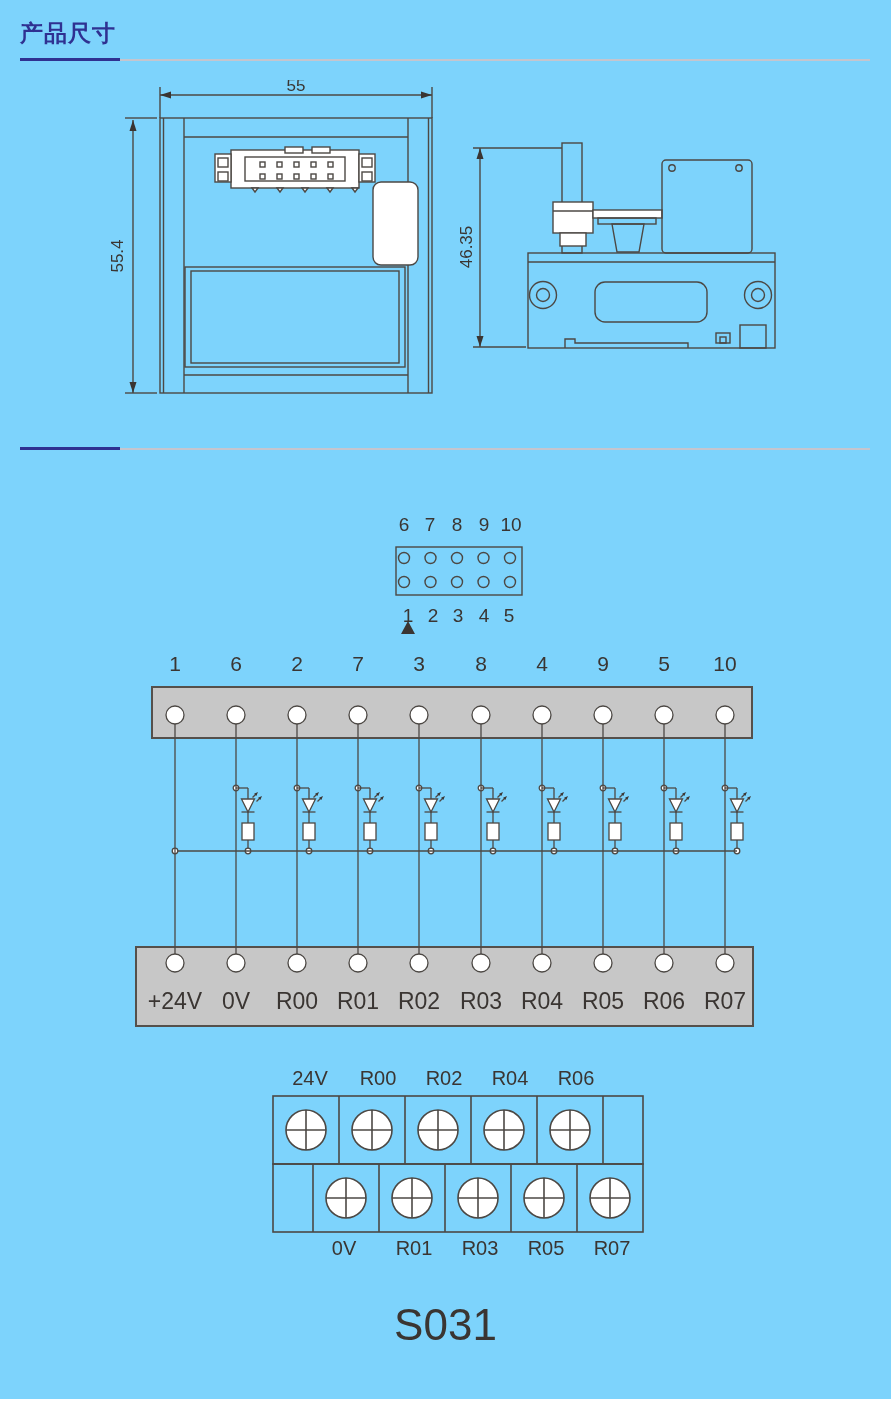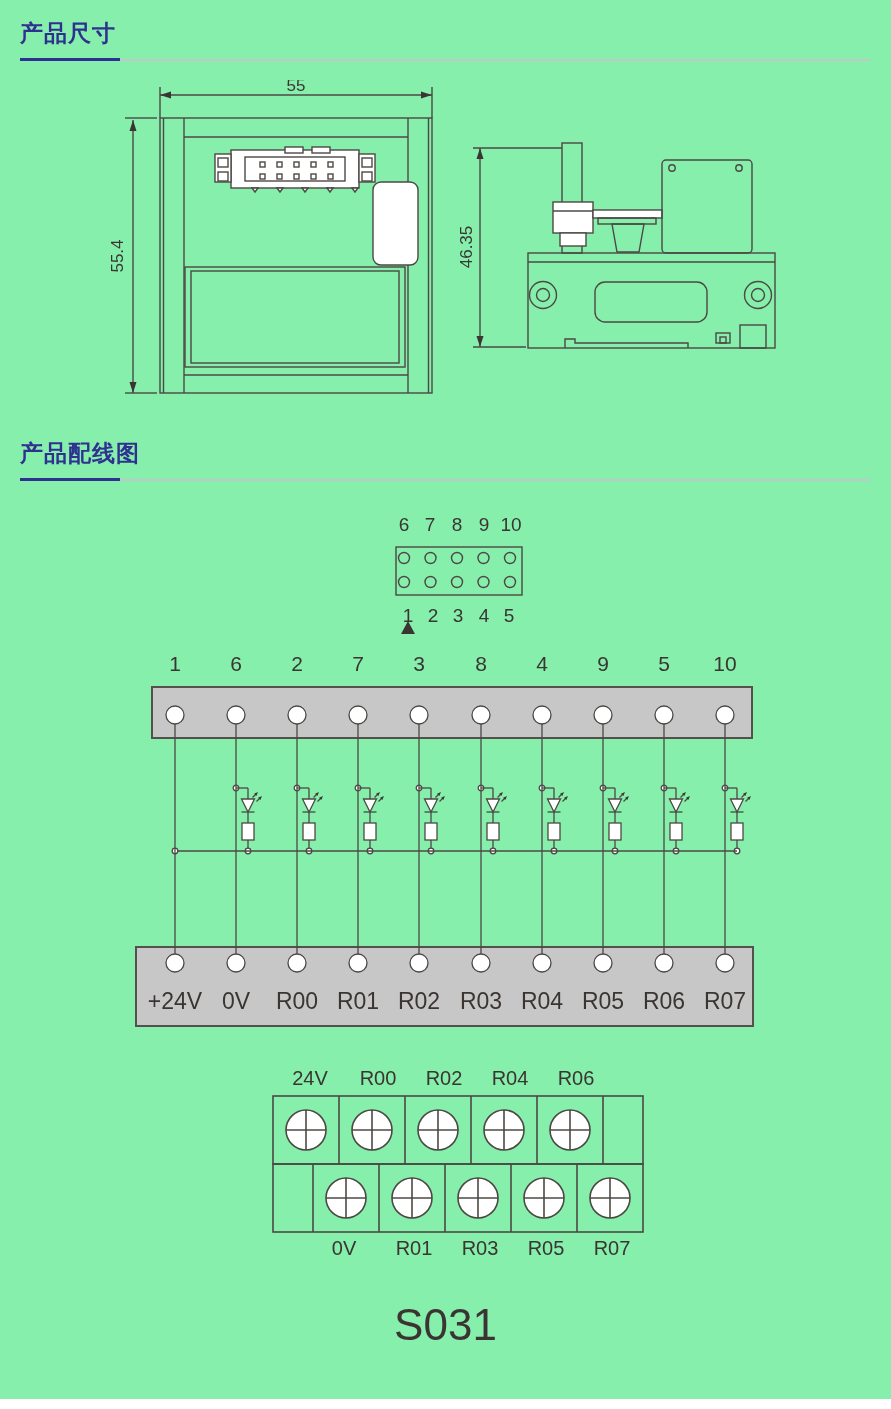--- a/index.html
+++ b/index.html
@@ -1,17 +1,17 @@
 <!DOCTYPE html>
 <html><head>
 <meta charset="utf-8">
 <style>
   html,body{margin:0;padding:0;background:#ffffff;}
   .page{
-    position:relative;width:891px;height:1399px;background:#86efac;
+    position:relative;width:891px;height:1399px;background:#7dd3fc;
     font-family:"Liberation Sans","DejaVu Sans",sans-serif;overflow:hidden;
   }
   .section-head{position:absolute;left:20px;width:850px;}
   .section-head h2{
     margin:0;font-size:23px;font-weight:bold;color:#2f3191;letter-spacing:1px;
   }
   .rule{display:flex;align-items:flex-start;margin-top:9px;height:3px;}
   .rule-accent{width:100px;height:3px;background:#2f3191;}
   .rule-rest{flex:1;height:2px;background:#c5c5ce;margin-top:0.5px;}
   svg{position:absolute;}
@@ -148,21 +148,20 @@
       </g>
     </g>
     <g fill="#3a3532" stroke="none">
       <polygon points="30,13 26.5,24 33.5,24"></polygon>
       <polygon points="30,212 26.5,201 33.5,201"></polygon>
     </g>
     <text class="t17 mid" x="17" y="117" transform="rotate(-90 17 112)">46.35</text>
   </svg>
 
   <div class="section-head" style="top:438px;">
-    <h2>产品配线图</h2>
     <div class="rule">
       <div class="rule-accent"></div>
       <div class="rule-rest"></div>
     </div>
   </div>
 
   <svg style="left:130px;top:505px;" width="640" height="560" viewBox="0 0 640 560">
     <defs>
       <g id="led-branch" stroke="#4c4844" stroke-width="1.3" fill="none">
         <circle cx="0" cy="0" r="2.8" fill="#ffffff"></circle>

